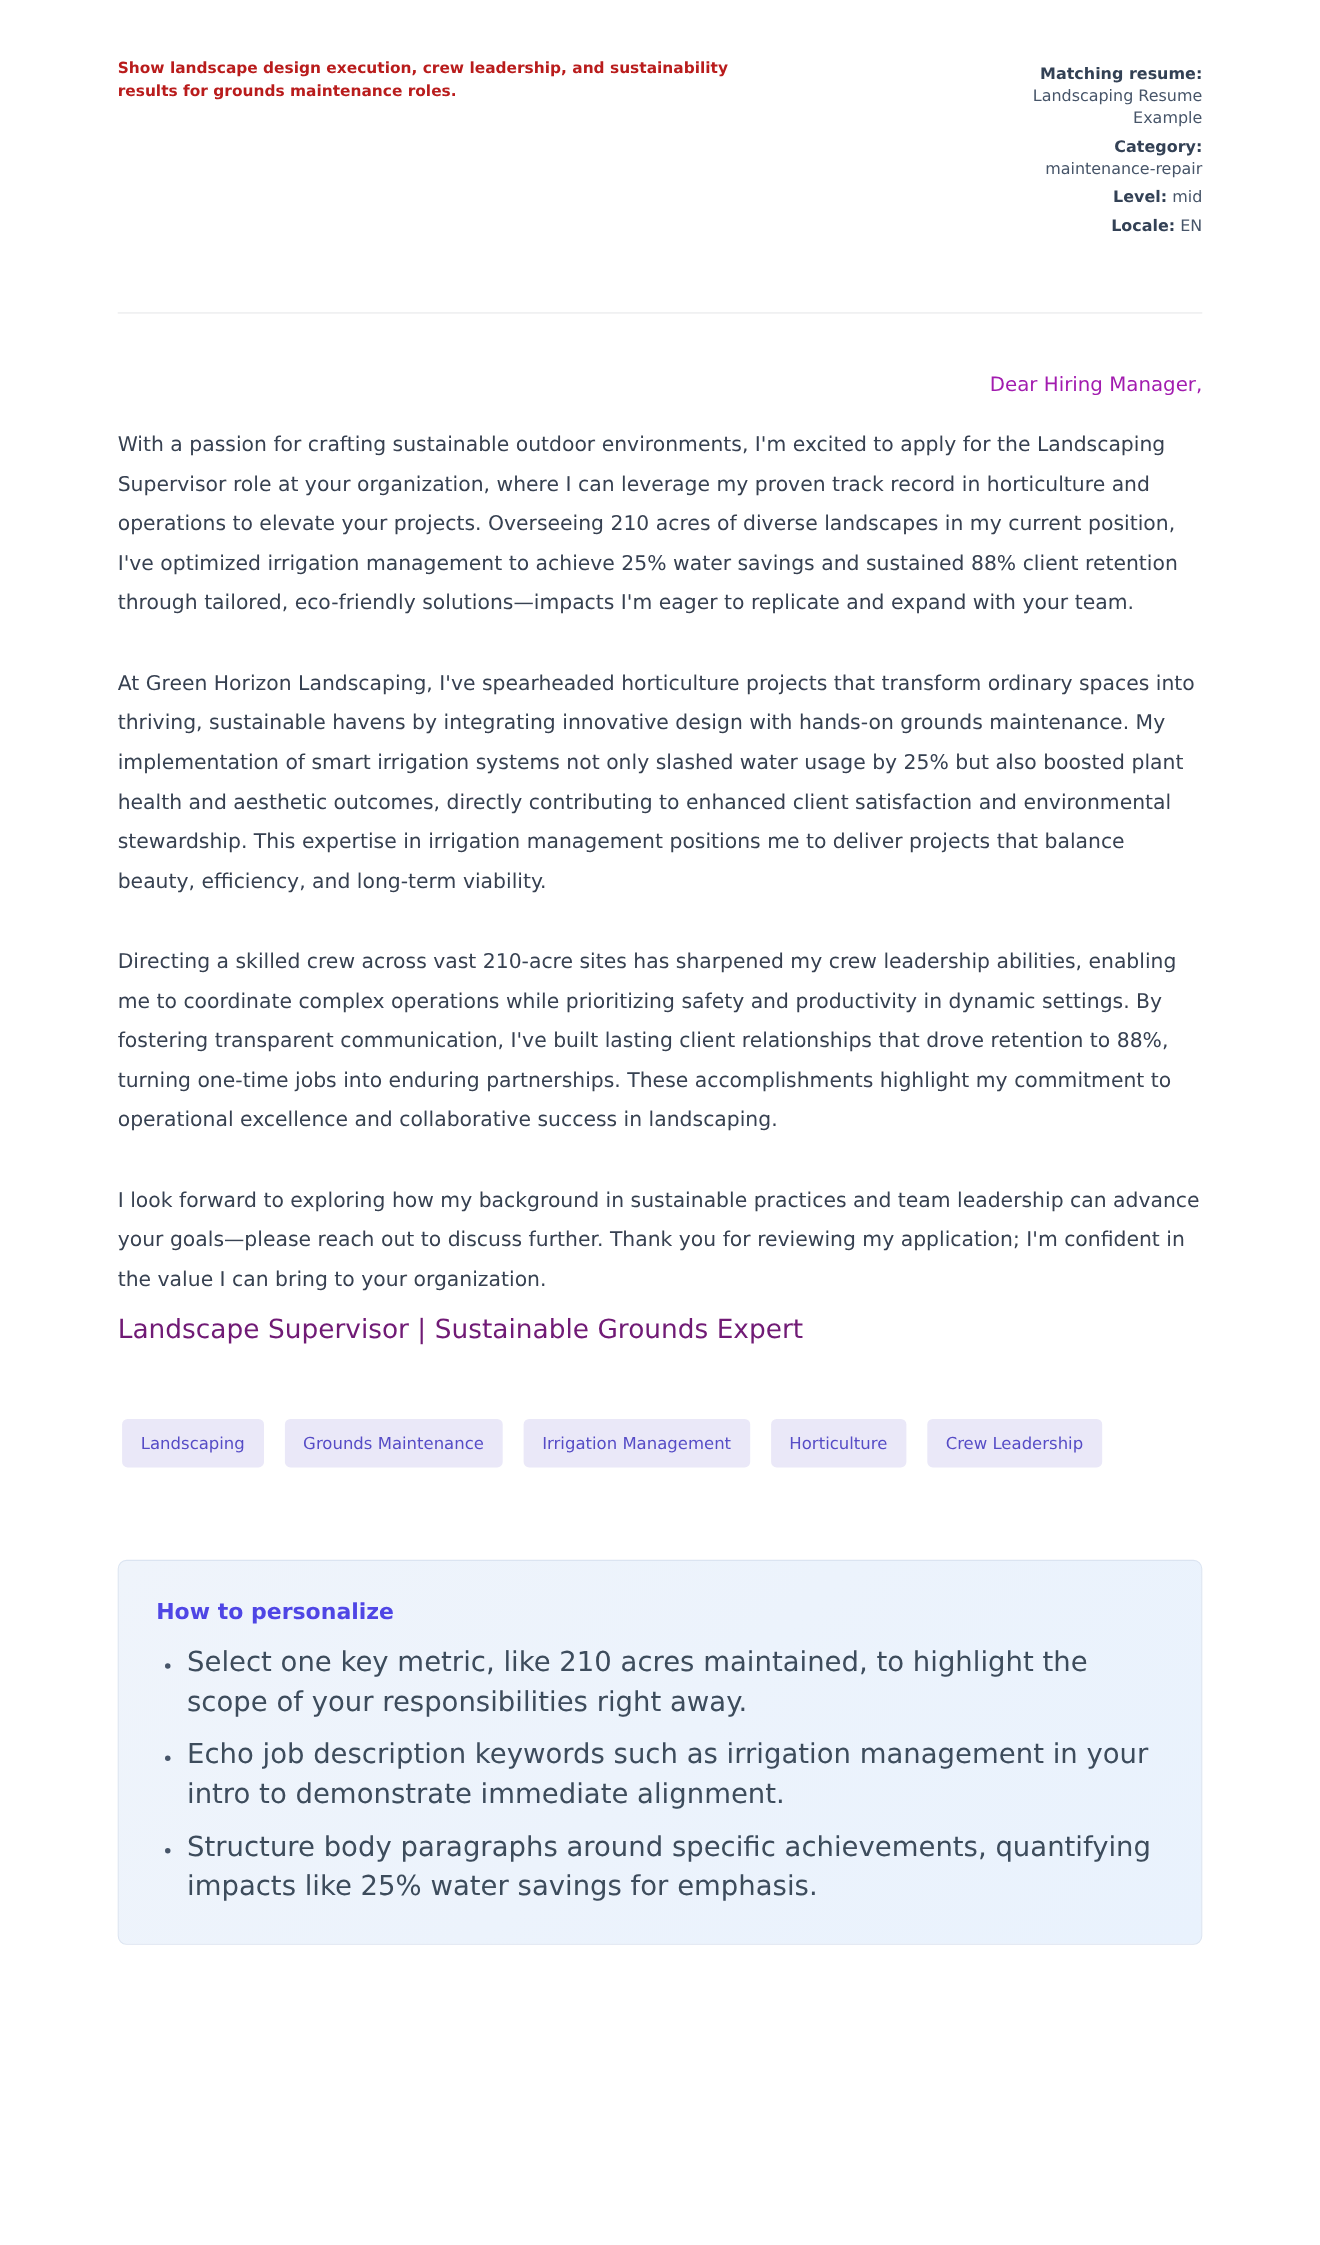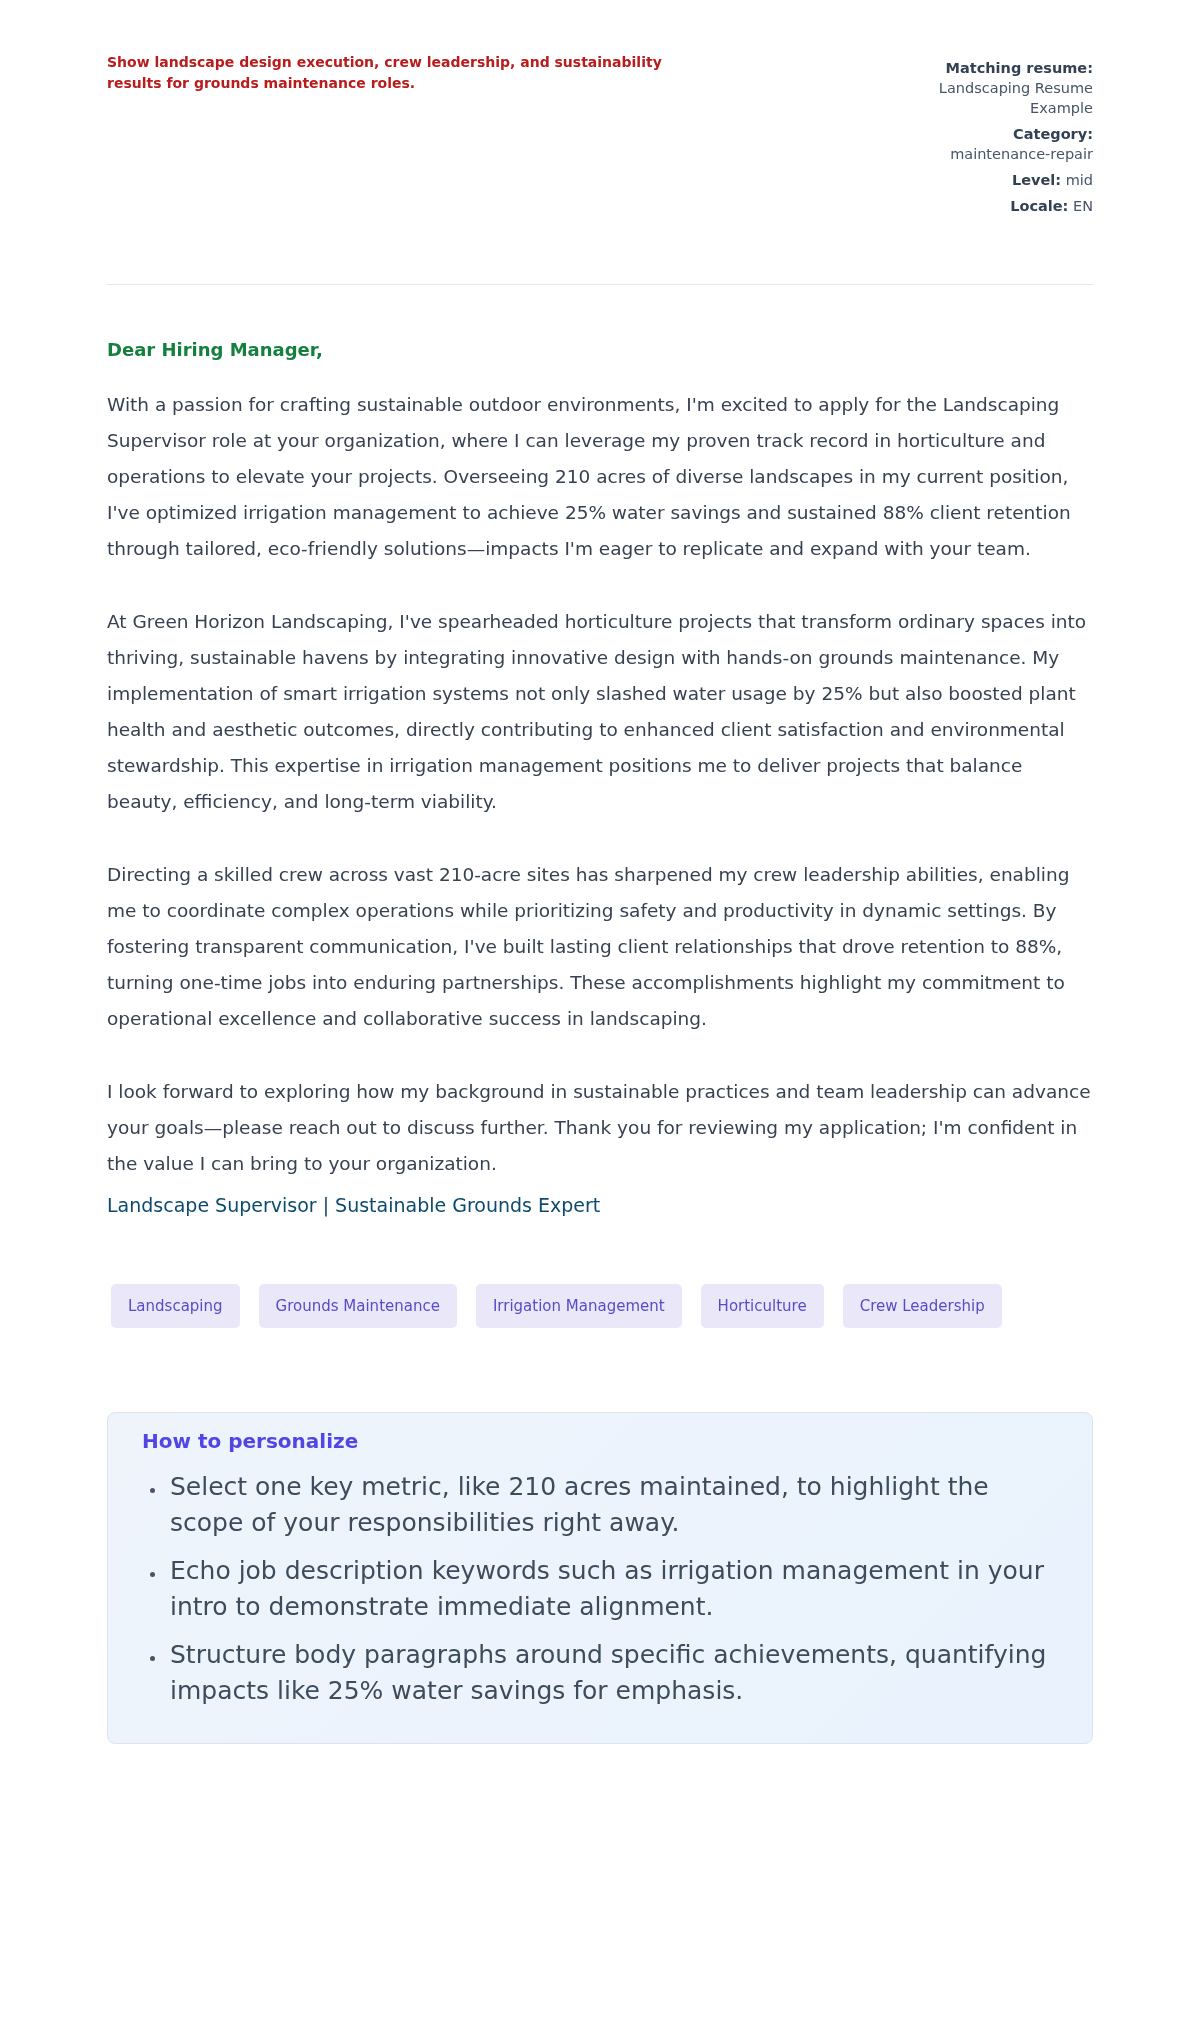--- a/index.html
+++ b/index.html
@@ -55,41 +55,42 @@
   
   .divider {
     border: none;
     border-top: 1px solid #e7e8ea;
     margin: 62px 0 0 0;
   }
   
   .salutation {
     margin: 54px 0 0 0;
     font-size: 18px;
-    font-weight: bold;
-    color: #15803d;
+    font-weight: normal;
+    color: #a21caf;
+    text-align: right;
   }
   .body-para {
     margin: 37px 0 0 0;
     max-width: 986px;
     font-size: 18.5px;
     line-height: 36px;
     color: #374151;
   }
   .body-para.first { margin-top: 27px; }
   .sig-name {
     margin: 80px 0 0 0;
     font-size: 18.5px;
     font-weight: bold;
     color: #1f2937;
   }
   .sig-role {
     margin: 12px 0 0 0;
-    font-size: 19px;
-    color: #0c4a6e;
+    font-size: 24px;
+    color: #701a75;
   }
   
   .tags {
     list-style: none;
     display: flex;
     flex-wrap: wrap;
     gap: 19px;
     margin: 64px 0 0 0;
     padding: 4px;
   }
@@ -101,21 +102,21 @@
     padding: 13px 17px;
     border-radius: 5px;
     white-space: nowrap;
   }
   
   .tips-box {
     margin-top: 80px;
     background: linear-gradient(135deg, #eff4fb 0%, #e9f2fd 100%);
     border: 1px solid #dbe4f1;
     border-radius: 8px;
-    padding: 16px 34px 34px 34px;
+    padding: 34px 34px 34px 34px;
   }
   .tips-heading {
     margin: 0 0 16px 0;
     font-size: 20px;
     font-weight: bold;
     color: #4f46e5;
   }
   .tips-list {
     margin: 0;
     padding: 0 0 0 24px;

